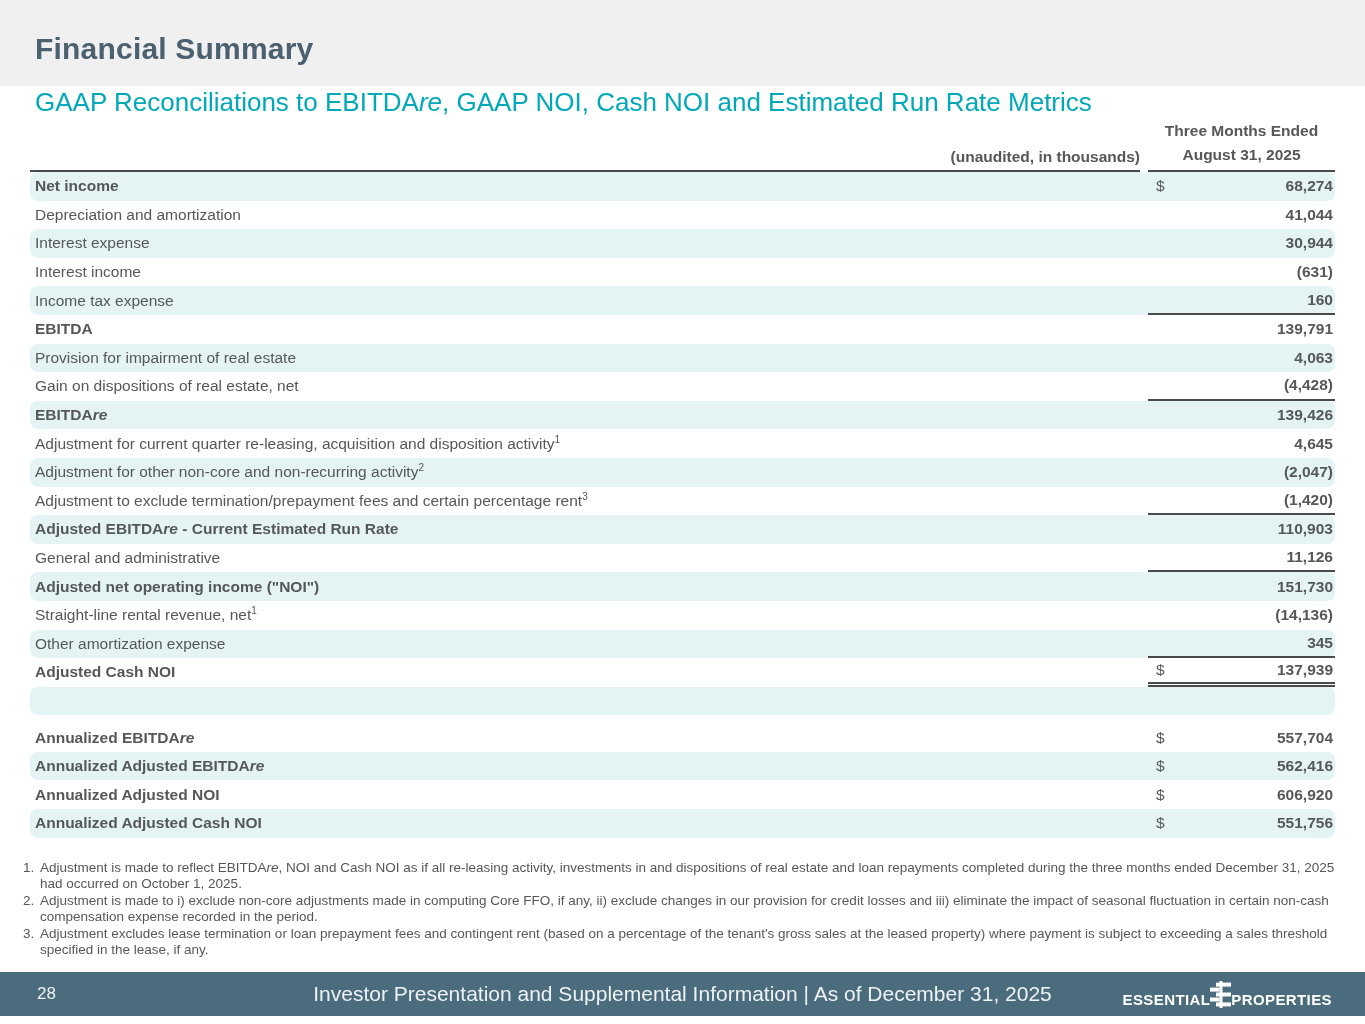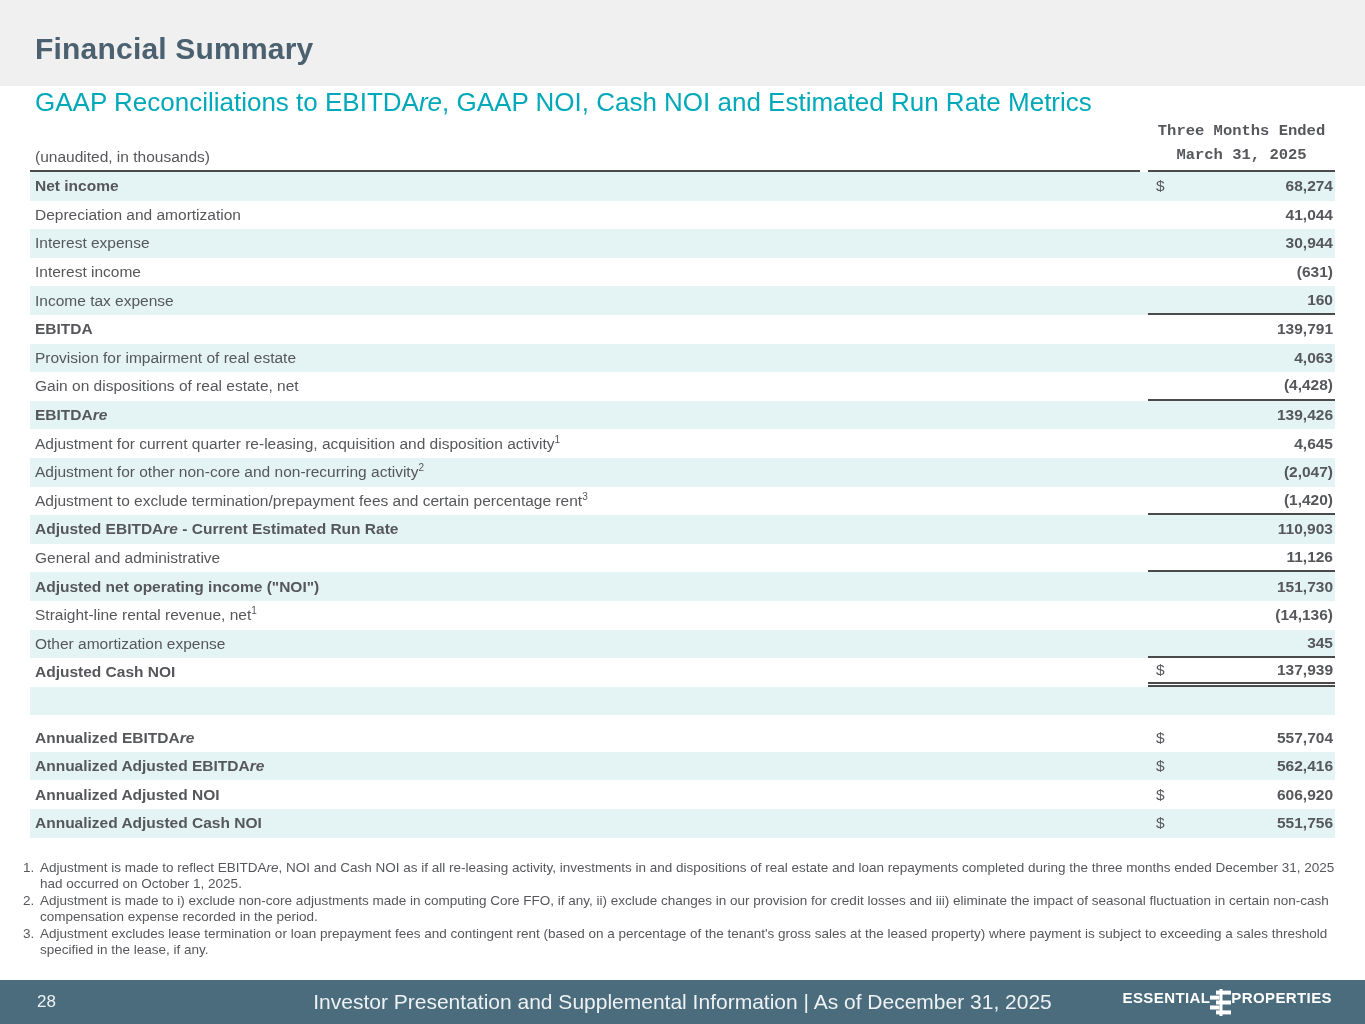--- a/index.html
+++ b/index.html
@@ -9,67 +9,67 @@
   }
   
   .band { height:86px; background:#f0f0f1; box-sizing:border-box; padding:32px 0 0 35px; }
   .title { font-size:30px; font-weight:bold; color:#4b6170; letter-spacing:.2px; }
   .subtitle { font-size:26px; color:#00a9ba; margin-top:21px; }
   .subtitle i, .cell-label i, .fn-text i { font-style:italic; }
 
   
   .table { margin:33px 30px 0 30px; }
   .thead { display:flex; align-items:flex-end; gap:8px; }
-  .th-label { flex:1; font-weight:normal; font-size:15.5px; padding:0 0 4px 5px;
-              border-bottom:2px solid #4a4a4a; }
+  .th-label { flex:1; font-weight:bold; font-size:15.5px; padding:0 0 4px 5px;
+              border-bottom:2px solid #4a4a4a;text-align:right; }
   .th-value { width:187px; text-align:center; font-weight:bold; font-size:15.5px;
-              line-height:24px; padding-bottom:3px; border-bottom:2px solid #4a4a4a;font-family:Liberation Mono, monospace; }
+              line-height:24px; padding-bottom:3px; border-bottom:2px solid #4a4a4a; }
   .row { display:flex; gap:8px; height:28.6px; align-items:center; font-size:15.5px; }
-  .row.shade { background:#e4f4f4; }
+  .row.shade { background:#e4f4f4;border-radius:8px; }
   .cell-label { flex:1; padding-left:5px; white-space:nowrap; }
   .row.bold .cell-label { font-weight:bold; }
   .cell-value { width:187px; align-self:stretch; box-sizing:border-box;
                 display:flex; align-items:center; padding:0 2px 0 8px; }
   .num { margin-left:auto;font-weight:bold; }
   .line-single .cell-value { border-bottom:2px solid #4a4a4a; }
   .line-double .cell-value { border-bottom:5px double #4a4a4a; }
   .rowgap { height:8px; }
   sup { font-size:10px; line-height:0; vertical-align:super; }
 
   
   .fnotes { margin:22px 30px 0 23px; font-size:13.5px; line-height:16.5px; color:#56575b; }
   .fn { display:flex; }
   .fn-num { flex:none; width:17px; }
   .fn-text { flex:1; }
 
   
-  .footer { position:absolute; left:0; bottom:0; width:100%; height:44px;
+  .footer { position:absolute; left:0; bottom:8px; width:100%; height:44px;
             background:#4b6c7c; display:flex; align-items:center; color:#eef2f4; }
   .page-num { position:absolute; left:37px; font-size:17px; }
   .footer-center { flex:1; text-align:center; font-size:21px; }
-  .brand { position:absolute; right:33px; display:flex; align-items:flex-start; 
+  .brand { position:absolute; right:33px; display:flex; align-items:flex-end; 
            font-weight:bold; font-size:15px; letter-spacing:.4px; color:#ffffff; }
   .brand-mark svg { display:block; }
 </style>
 </head>
 <body>
 
 <div class="slide">
 
   <header class="band">
     <div class="title">Financial Summary</div>
     <div class="subtitle">GAAP Reconciliations to EBITDA<i>re</i>, GAAP NOI, Cash NOI and Estimated Run Rate Metrics</div>
   </header>
 
   <main class="table">
     <div class="thead">
       <div class="th-label">(unaudited, in thousands)</div>
       <div class="th-value">
         <div>Three Months Ended</div>
-        <div>March 31, 2025</div>
+        <div>August 31, 2025</div>
       </div>
     </div>
     <div id="rows">
         <div class="row shade bold">
           <div class="cell-label">Net income</div>
           <div class="cell-value">
             <span class="dollar">$</span>
             <span class="num">68,274</span>
           </div>
         </div>

